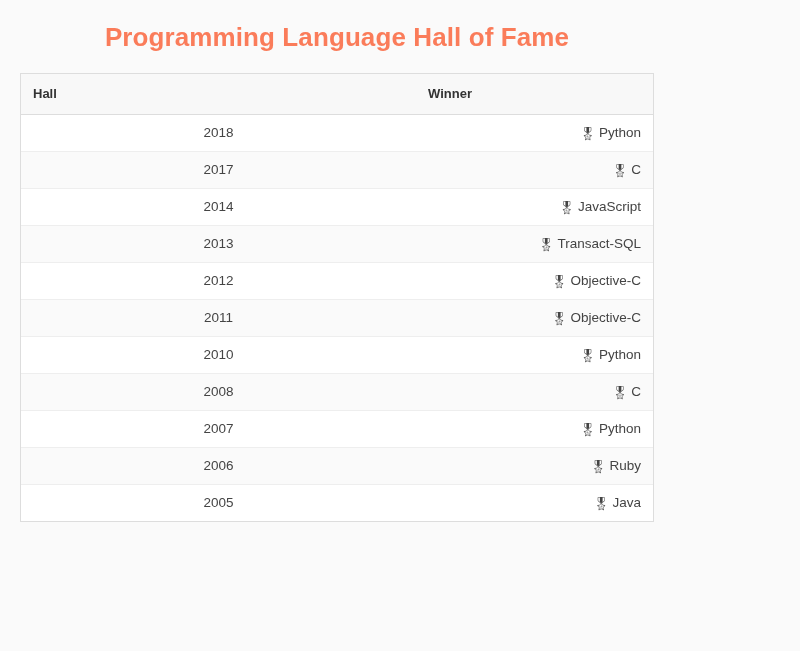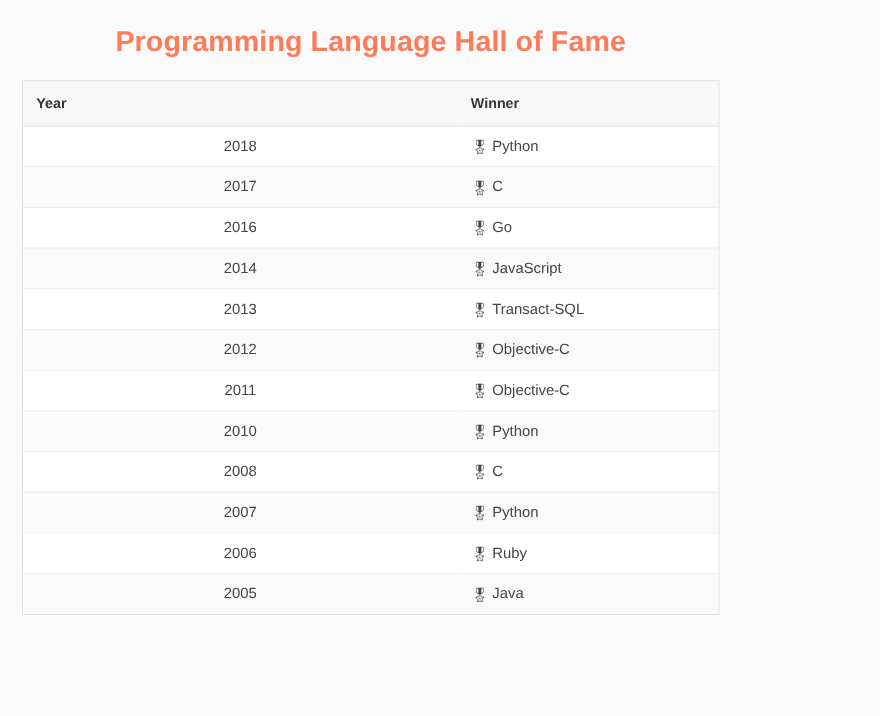--- a/index.html
+++ b/index.html
@@ -56,21 +56,21 @@
     padding: 0 12px;
     border-bottom: 1px solid #eeeeee;
     vertical-align: middle;
     color: #444444;
   }
   table.hof tbody tr:last-child td { border-bottom: none; }
   table.hof tbody tr:nth-child(odd)  { background: #ffffff; }
   table.hof tbody tr:nth-child(even) { background: #fafafa; }
   td.cell-year { text-align: center; }
   td.cell-winner {
-    text-align: left;
+    text-align: right;
     padding-left: 0;
     padding-right: 0;
     white-space: nowrap;
   }
   .medal-icon {
     display: inline-block;
     font-size: 13px;
     line-height: 1;
     vertical-align: -1px;
     margin-right: 3px;
@@ -80,36 +80,32 @@
 <body>
 
 <div class="page">
 
   <h1 class="page-title">Programming Language Hall of Fame</h1>
 
   <div class="table-wrap">
     <table class="hof">
       <thead>
         <tr>
-          <th class="col-year">Year</th>
+          <th class="col-year">Hall</th>
           <th class="col-winner">Winner</th>
         </tr>
       </thead>
       <tbody id="hof-body">
           <tr>
             <td class="cell-year">2018</td>
             <td class="cell-winner"><span class="medal-icon">🎖</span><span>Python</span></td>
           </tr>
           <tr>
             <td class="cell-year">2017</td>
             <td class="cell-winner"><span class="medal-icon">🎖</span><span>C</span></td>
-          </tr>
-          <tr>
-            <td class="cell-year">2016</td>
-            <td class="cell-winner"><span class="medal-icon">🎖</span><span>Go</span></td>
           </tr>
           <tr>
             <td class="cell-year">2014</td>
             <td class="cell-winner"><span class="medal-icon">🎖</span><span>JavaScript</span></td>
           </tr>
           <tr>
             <td class="cell-year">2013</td>
             <td class="cell-winner"><span class="medal-icon">🎖</span><span>Transact-SQL</span></td>
           </tr>
           <tr>

